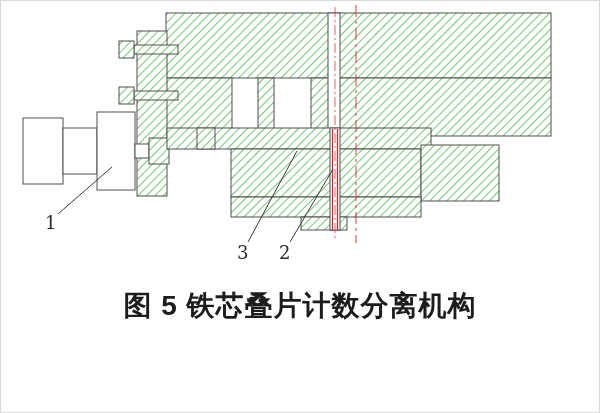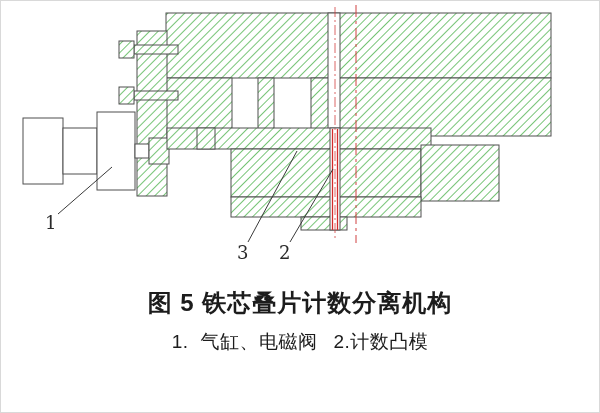--- a/index.html
+++ b/index.html
@@ -15,21 +15,21 @@
     position: relative;
   }
   .drawing {
     width: 600px; height: 272px;
     position: relative;
   }
   .drawing svg { display: block; }
 
   .caption { margin-top: 14px; text-align: center; color: #1f1f1f; }
   .caption .title {
-    font-size: 24px;
+    font-size: 28px;
     font-weight: bold;
     letter-spacing: 1px;
     color: #1c1c1c;
   }
   .legend {
     display: inline-block;
     text-align: left;
     margin-top: 8px;
     font-size: 19px;
     line-height: 1.62;
@@ -109,19 +109,16 @@
         <text x="44" y="228">1</text>
         <text x="236" y="258">3</text>
         <text x="278" y="258">2</text>
       </g>
     </svg>
   </div>
 
   <div class="caption">
     <div class="title">图 5 铁芯叠片计数分离机构</div>
     <div class="legend">
-      <div class="legend-line">
-        <span class="num-gap">1.</span><span>气缸、电磁阀</span><span class="item-gap">2.</span><span>计数凸模</span>
-      </div>
     </div>
   </div>
 
 </div>
 
 </body></html>

